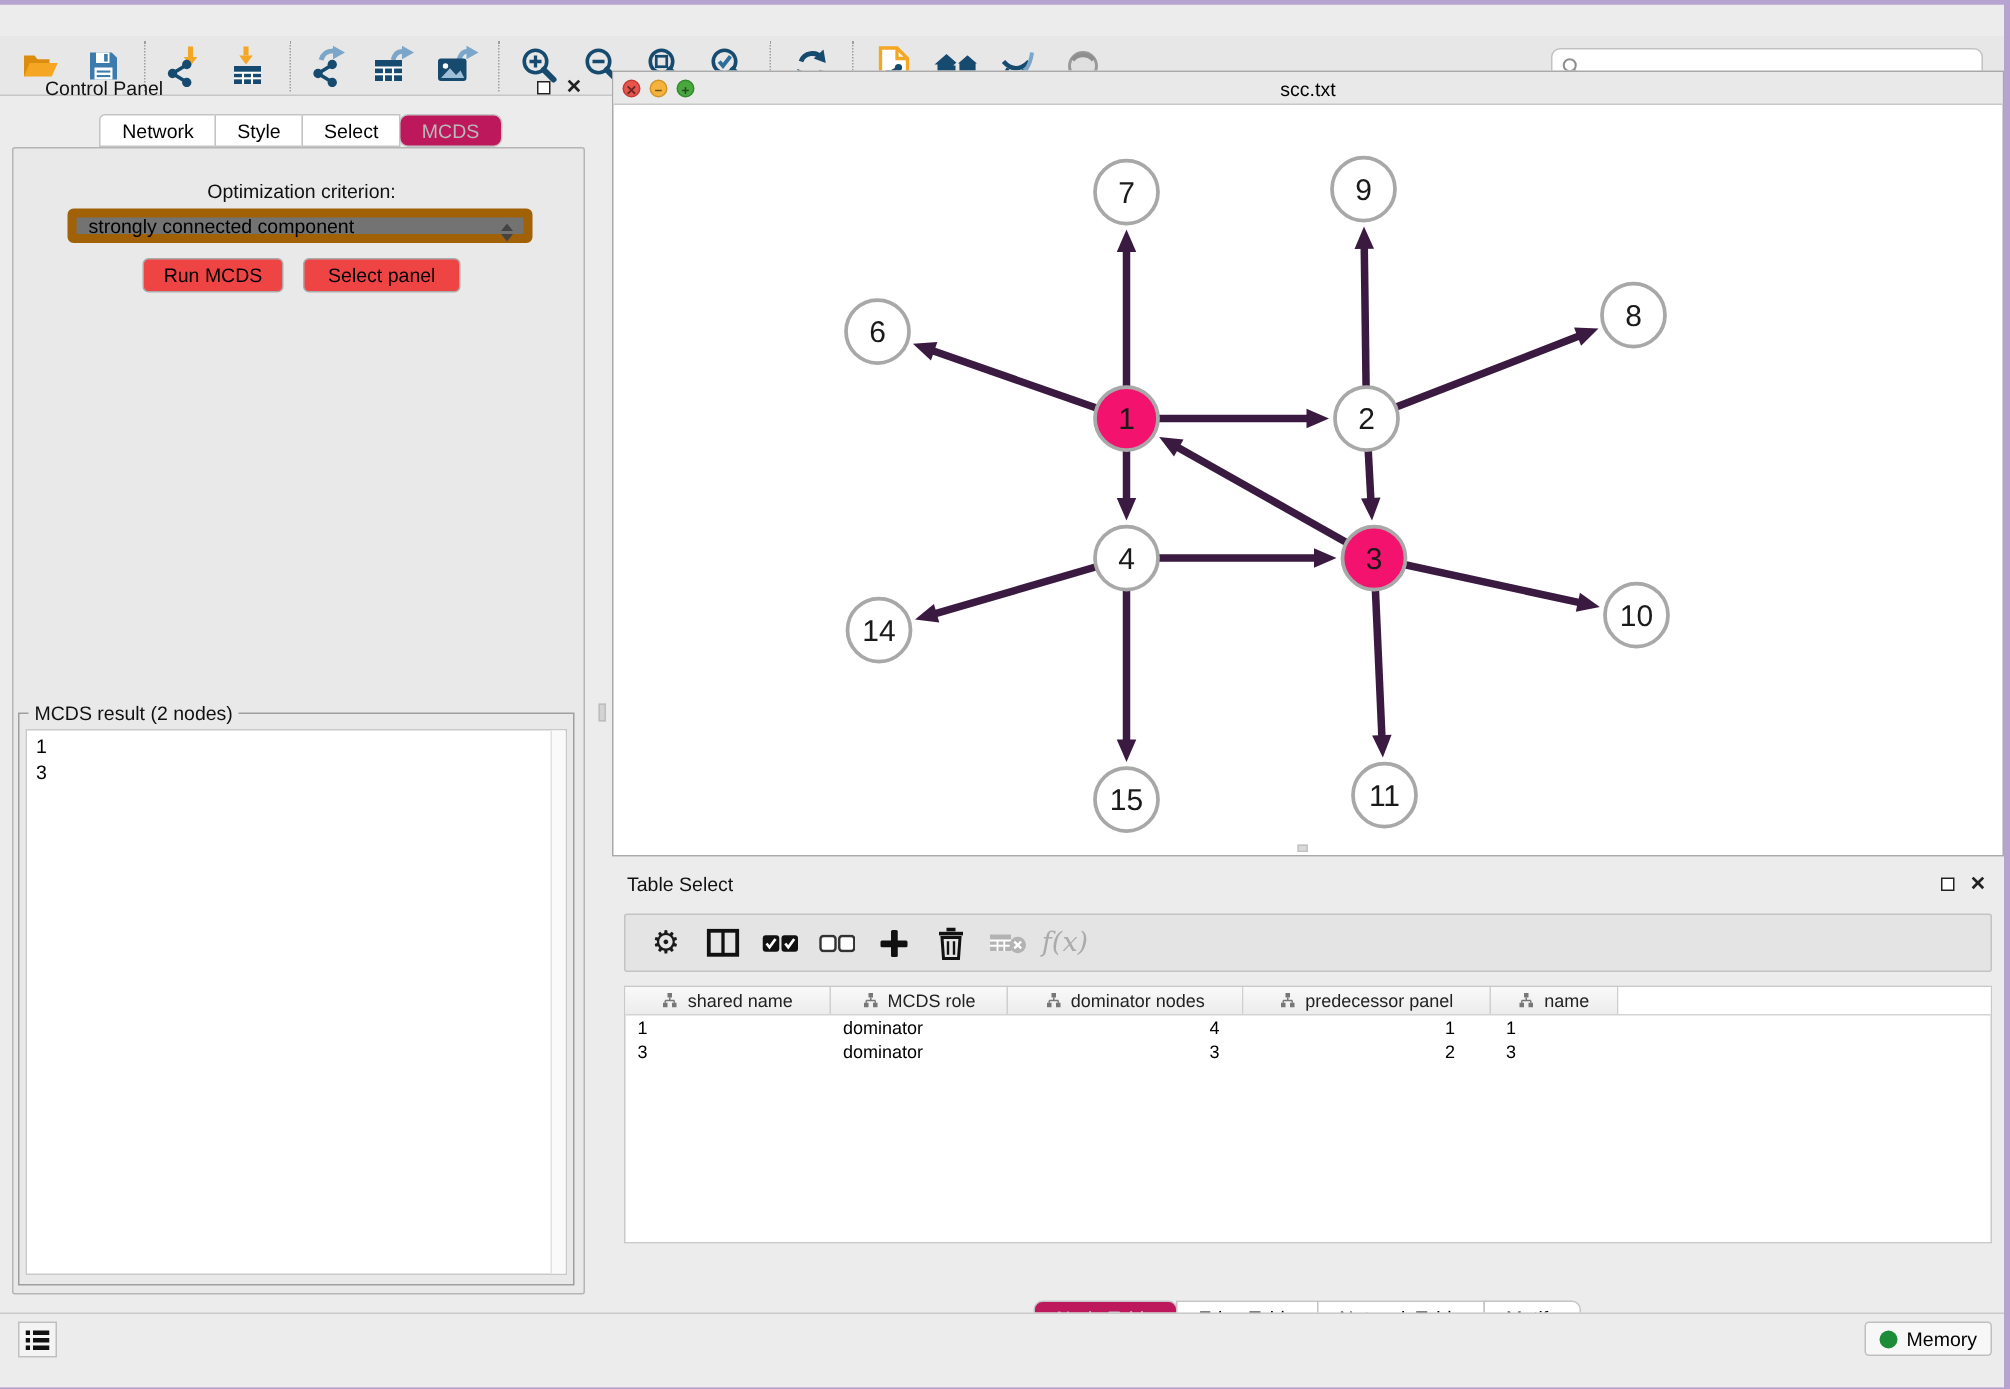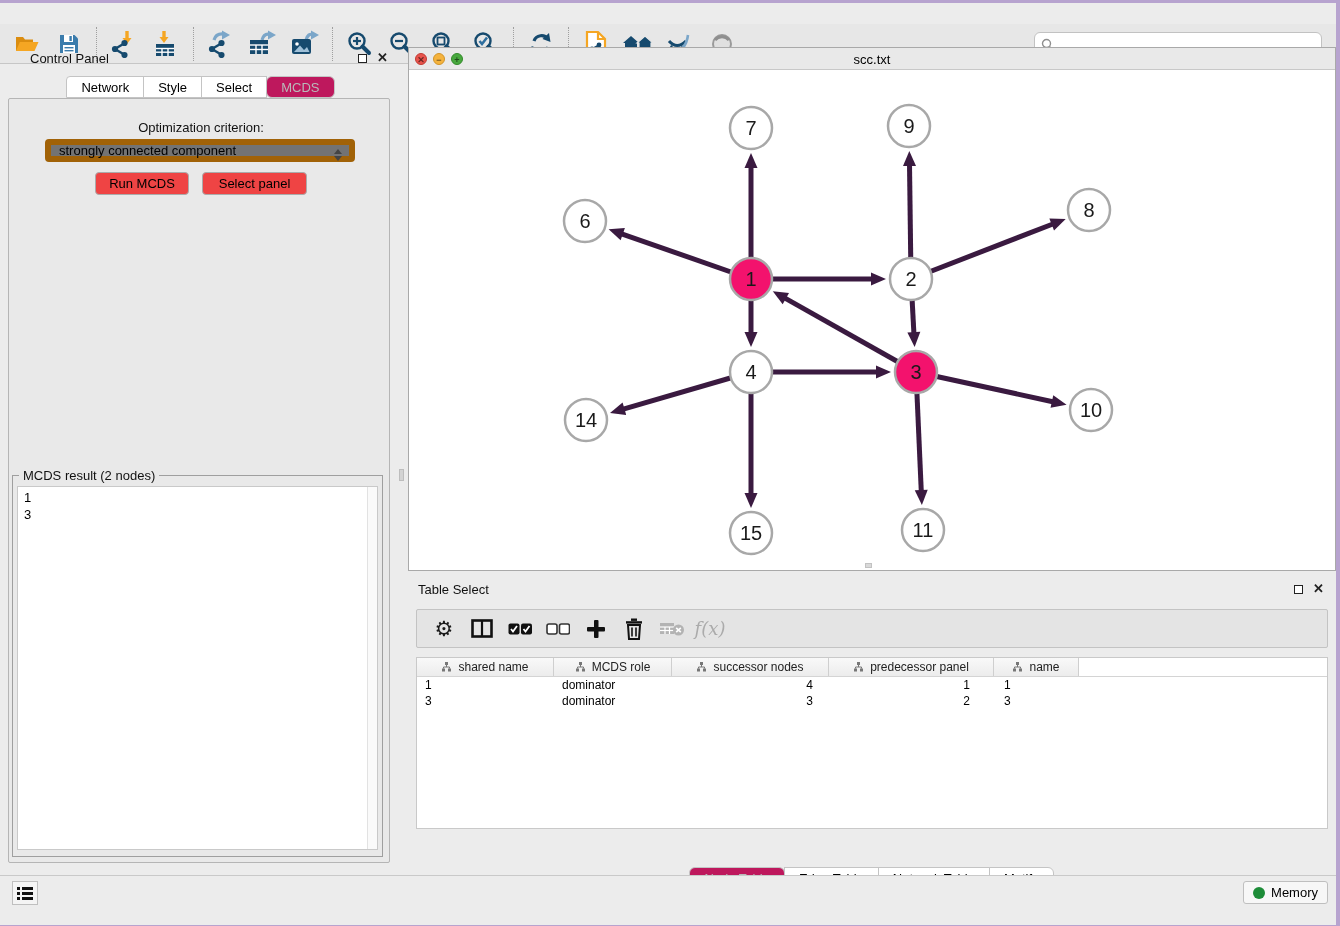--- a/index.html
+++ b/index.html
@@ -441,21 +441,21 @@
           <div class="hcell" style="width: 157px;">
             <svg width="11" height="11" viewBox="0 0 11 11">
               <rect x="4" y="0" width="3" height="3" fill="#777"></rect>
               <line x1="5.5" y1="3" x2="5.5" y2="5" stroke="#777"></line>
               <line x1="2.5" y1="5" x2="8.5" y2="5" stroke="#777"></line>
               <line x1="2.5" y1="5" x2="2.5" y2="6.5" stroke="#777"></line>
               <line x1="8.5" y1="5" x2="8.5" y2="6.5" stroke="#777"></line>
               <rect x="1" y="6.5" width="3" height="3" fill="#777"></rect>
               <rect x="7" y="6.5" width="3" height="3" fill="#777"></rect>
             </svg>
-            <span>successor nodes</span>
+            <span>dominator nodes</span>
           </div>
           <div class="hcell" style="width: 165px;">
             <svg width="11" height="11" viewBox="0 0 11 11">
               <rect x="4" y="0" width="3" height="3" fill="#777"></rect>
               <line x1="5.5" y1="3" x2="5.5" y2="5" stroke="#777"></line>
               <line x1="2.5" y1="5" x2="8.5" y2="5" stroke="#777"></line>
               <line x1="2.5" y1="5" x2="2.5" y2="6.5" stroke="#777"></line>
               <line x1="8.5" y1="5" x2="8.5" y2="6.5" stroke="#777"></line>
               <rect x="1" y="6.5" width="3" height="3" fill="#777"></rect>
               <rect x="7" y="6.5" width="3" height="3" fill="#777"></rect>

